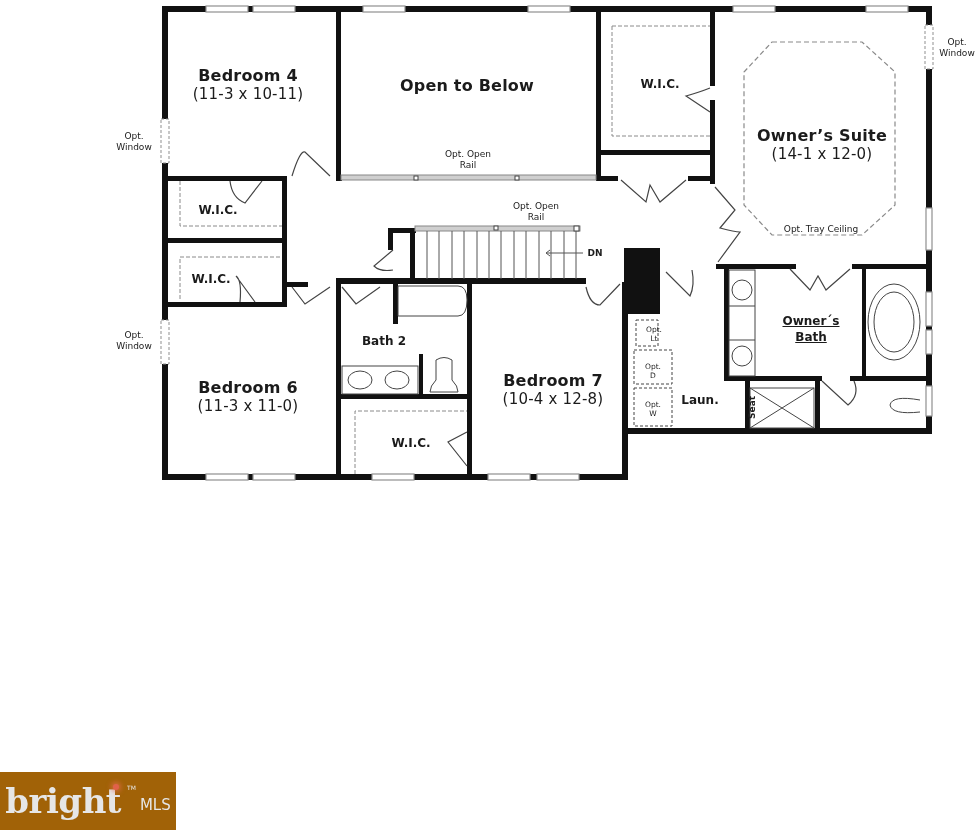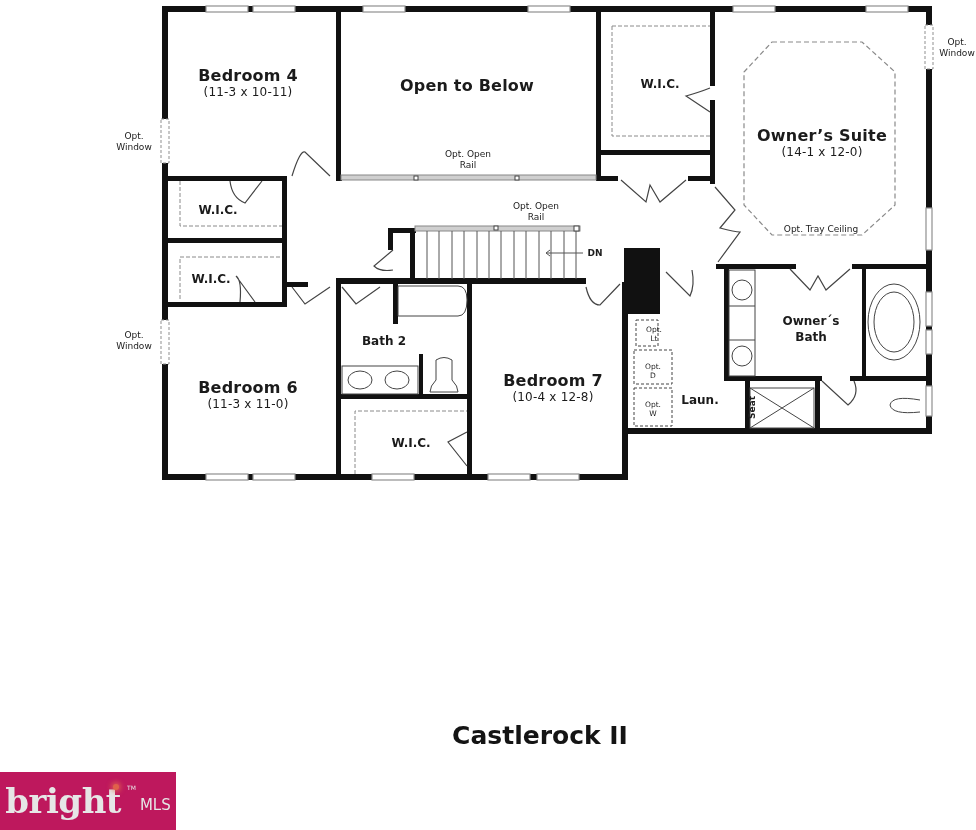--- a/index.html
+++ b/index.html
@@ -1,25 +1,25 @@
 <!DOCTYPE html>
 <html><head>
 <meta charset="utf-8">
 <style>
   html, body { margin:0; padding:0; background:#ffffff; }
   body { width:976px; height:830px; position:relative; overflow:hidden; font-family:"DejaVu Sans", sans-serif; }
   #plan { position:absolute; left:0; top:0; }
   .lbl { position:absolute; text-align:center; color:#1b1b1b; white-space:nowrap; transform:translateX(-50%); line-height:1.2; }
   .room { font-size:16px; font-weight:bold; letter-spacing:0.2px; }
-  .dim { font-size:12px; font-weight:normal; display:block; }
+  .dim { font-size:15px; font-weight:normal; display:block; }
   .small { font-size:12px; font-weight:bold; }
   .tiny { font-size:9px; }
   .micro { font-size:7.5px; }
   .title-block { position:absolute; left:540px; top:718px; transform:translateX(-50%); text-align:center; color:#141414; font-family:"DejaVu Sans", sans-serif; font-weight:bold; font-size:25px; line-height:35px; }
-  .brand { position:absolute; left:0; top:772px; width:176px; height:58px; background:#be185d; display:flex; align-items:center; justify-content:center; }
+  .brand { position:absolute; left:0; top:772px; width:176px; height:58px; background:#a16207; display:flex; align-items:center; justify-content:center; }
   .brand .word { font-family:"DejaVu Serif", serif; color:#e6e6e6; font-size:34px; font-weight:bold; letter-spacing:-0.5px; }
   .brand .mls { font-family:"DejaVu Sans", sans-serif; color:#e6e6e6; font-size:15px; margin-left:4px; margin-top:8px; }
   .brand .tm { font-family:"DejaVu Sans", sans-serif; color:#e6e6e6; font-size:6px; position:relative; top:-14px; }
   .brand .dot { display:inline-block; width:6px; height:6px; background:#e0614a; border-radius:50%; position:relative; top:-14px; left:-8px; box-shadow:0 0 5px 2px rgba(230,110,80,0.7); }
 </style>
 </head>
 <body>
 
 <svg id="plan" width="976" height="830" viewBox="0 0 976 830" xmlns="http://www.w3.org/2000/svg">
   <g fill="#111">
@@ -179,21 +179,21 @@
 <div class="lbl room" style="left:248px; top:378px;">
   <span>Bedroom 6</span>
   <span class="dim">(11-3 x 11-0)</span>
 </div>
 <div class="lbl room" style="left:553px; top:371px;">
   <span>Bedroom 7</span>
   <span class="dim">(10-4 x 12-8)</span>
 </div>
 
 <div class="lbl small" style="left:384px; top:334px;">Bath 2</div>
-<div class="lbl small" style="left:811px; top:313px; line-height:16px;">
+<div class="lbl small" style="left:811px; top:313px; line-height:16px;text-decoration:underline;">
   <span>Owner´s</span><br>
   <span>Bath</span>
 </div>
 <div class="lbl small" style="left:700px; top:393px;">Laun.</div>
 <div class="lbl small" style="left:660px; top:77px;">W.I.C.</div>
 <div class="lbl small" style="left:218px; top:203px;">W.I.C.</div>
 <div class="lbl small" style="left:211px; top:272px;">W.I.C.</div>
 <div class="lbl small" style="left:411px; top:436px;">W.I.C.</div>
 
 <div class="lbl tiny" style="left:134px; top:131px;">
@@ -226,21 +226,20 @@
 <div class="lbl micro" style="left:653px; top:362px;">
   <span>Opt.</span><br>
   <span>D</span>
 </div>
 <div class="lbl micro" style="left:653px; top:400px;">
   <span>Opt.</span><br>
   <span>W</span>
 </div>
 
 <div class="title-block">
-  <div>Castlerock II</div>
 </div>
 
 <div class="brand">
   <span class="word">bright</span>
   <span class="dot"></span>
   <span class="tm">TM</span>
   <span class="mls">MLS</span>
 </div>
 
 </body></html>

